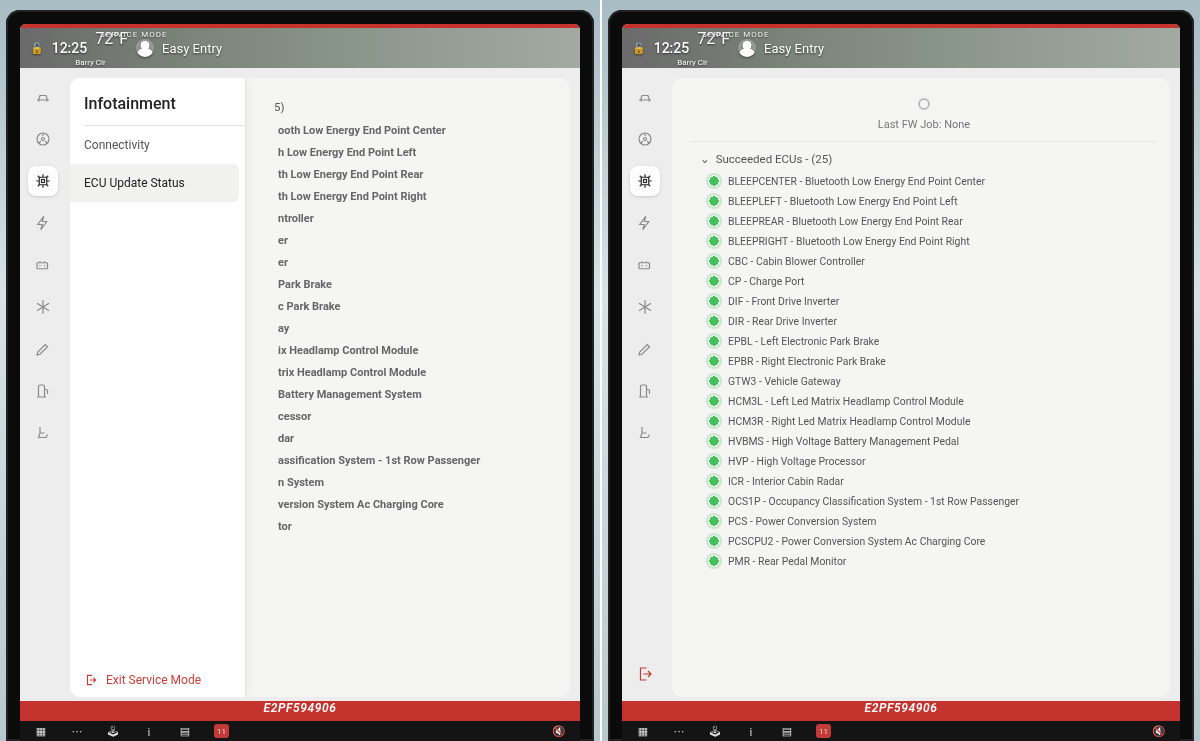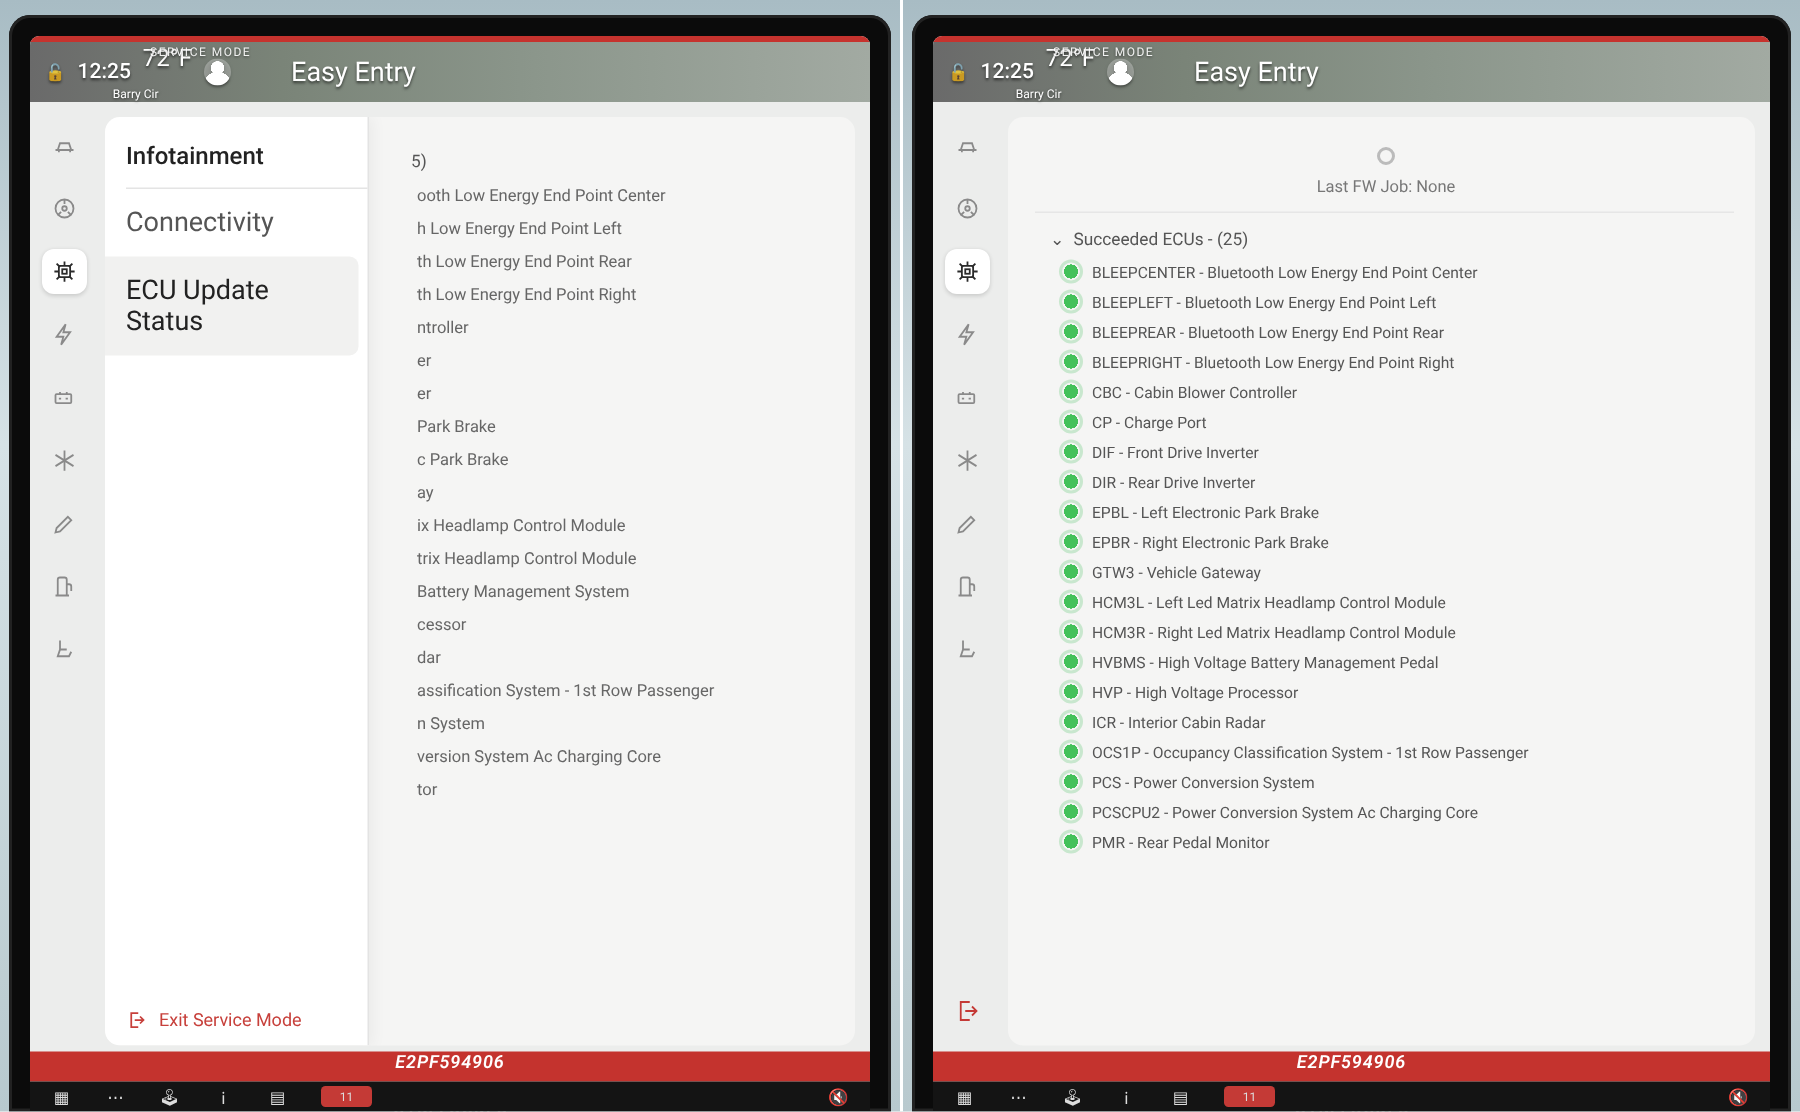--- a/index.html
+++ b/index.html
@@ -42,21 +42,21 @@
   .statusbar .time { font-size:14px; font-weight:500;}
   .statusbar .svc { font-size:8px; letter-spacing:1px; opacity:.9; position:absolute; top:6px; left:80px;}
   .statusbar .temp { font-size:16px;}
   .statusbar .loc { font-size:8px; margin-top:10px; margin-left:-20px;}
   .statusbar .profile-icon {
     width:18px;height:18px;border-radius:50%;
     background: radial-gradient(circle at 50% 35%, #fff 0 30%, transparent 31%), radial-gradient(circle at 50% 100%, #fff 0 45%, transparent 46%);
     background-color: rgba(255,255,255,.3);
     filter: drop-shadow(0 1px 1px rgba(0,0,0,.5));
   }
-  .statusbar .prof { font-size:18px;margin-left:32px;}
+  .statusbar .prof { font-size:13px;}
   .statusbar .lock { opacity:.8;}
   
   .body { position:absolute; top:44px; bottom:40px; left:0; right:0; display:flex;}
   .sidebar { width:46px; display:flex; flex-direction:column; align-items:center; gap:12px; padding-top:14px;}
   .sideicon {
     width:30px;height:30px; display:flex;align-items:center;justify-content:center;
     border-radius:8px; color:#8a8a8a;
   }
   .sideicon.active { background:#ffffff; box-shadow:0 1px 3px rgba(0,0,0,.15); color:#2b2b2b;}
   .sideicon svg { width:18px;height:18px; stroke:currentColor; fill:none; stroke-width:1.6;}
@@ -64,55 +64,55 @@
   .main { flex:1; background:#f5f5f4; border-radius:10px; margin:10px 10px 4px 4px; padding:6px 0 0 0; overflow:hidden; position:relative;}
   
   .submenu {
     position:absolute; left:0; top:0; bottom:0; width:176px;
     background:#fff; border-right:1px solid #e3e3e3;
     box-shadow: 2px 0 10px rgba(0,0,0,.05);
     z-index:5;
   }
   .submenu .heading { font-size:16px; color:#222; padding:16px 14px 12px 14px; font-weight:500;}
   .submenu .divider { height:1px; background:#e4e4e4; margin:0 0 0 14px;}
-  .submenu .item { padding:12px 14px; font-size:18px; color:#555; cursor:pointer;}
+  .submenu .item { padding:12px 14px; font-size:12px; color:#555; cursor:pointer;}
   .submenu .item.sel { background:#f1f1f0; color:#222; border-radius:0 6px 6px 0; margin-right:6px;}
   .submenu .exitline { position:absolute; bottom:10px; left:14px; display:flex; align-items:center; gap:8px; color:#c7403b; font-size:12px;}
   
   .panel { padding:10px 14px 4px 18px; overflow:hidden; height:100%;}
   .panel.shifted { margin-left:176px;}
   .fwjob { display:flex; align-items:center; gap:8px; color:#777; padding:4px 0 10px 2px; border-bottom:1px solid #e6e6e6; margin-bottom:4px;flex-direction:column;}
   .fwjob .radio{ width:12px;height:12px;border:2px solid #bbb;border-radius:50%;}
   .group { display:flex; align-items:center; gap:6px; color:#555; padding:6px 0 6px 10px; font-size:11.5px;}
   .group .chev { display:inline-block; transform:rotate(0deg);}
   .eculist { display:flex; flex-direction:column; gap:2px; padding-left:18px;}
   .ecu { display:flex; align-items:center; gap:8px; padding:2.5px 0; font-size:10.4px; color:#555;}
   .ecu .dotok {
     width:12px;height:12px;border-radius:50%;
     background: radial-gradient(circle at 50% 50%, #43c15a 0 55%, transparent 56%);
     box-shadow: 0 0 0 2px rgba(67,193,90,.25);
     flex:0 0 12px;
   }
   
   .panel.shifted .eculist { padding-left:14px;}
-  .panel.shifted .ecu { color:#666; font-size:11px; padding:3.5px 0;}
+  .panel.shifted .ecu { color:#666; font-size:11px; padding:3.5px 0;font-weight:bold;}
   
   .banner {
     position:absolute; bottom:20px; left:0; right:0; height:20px;
     background:#c4332e; color:#fff; display:flex; align-items:center; gap:22px;
     font-size:12px; letter-spacing:.6px; padding:0 10px; font-style:italic; font-weight:600;flex-direction:column;
   }
   
   .dock {
     position:absolute; bottom:0; left:0; right:0; height:20px;
     background:#141414; display:flex; align-items:center; gap:22px; padding:0 14px;
     color:#ddd;
   }
   .dock .dockicon{ width:14px;height:14px; display:flex;align-items:center;justify-content:center; font-size:11px; color:#ddd;}
-  .dock .dockicon.badge{ background:#c43a36; width:34px;height:14px;border-radius:3px; font-size:8px;}
+  .dock .dockicon.badge{ background:#c43a36; width:15px;height:14px;border-radius:3px; font-size:8px;}
   .dock .mute{ margin-left:auto;}
 </style>
 </head>
 <body>
 
 <div class="half">
   <div class="bezel">
       <div class="screen">
 
     <div class="statusbar">

